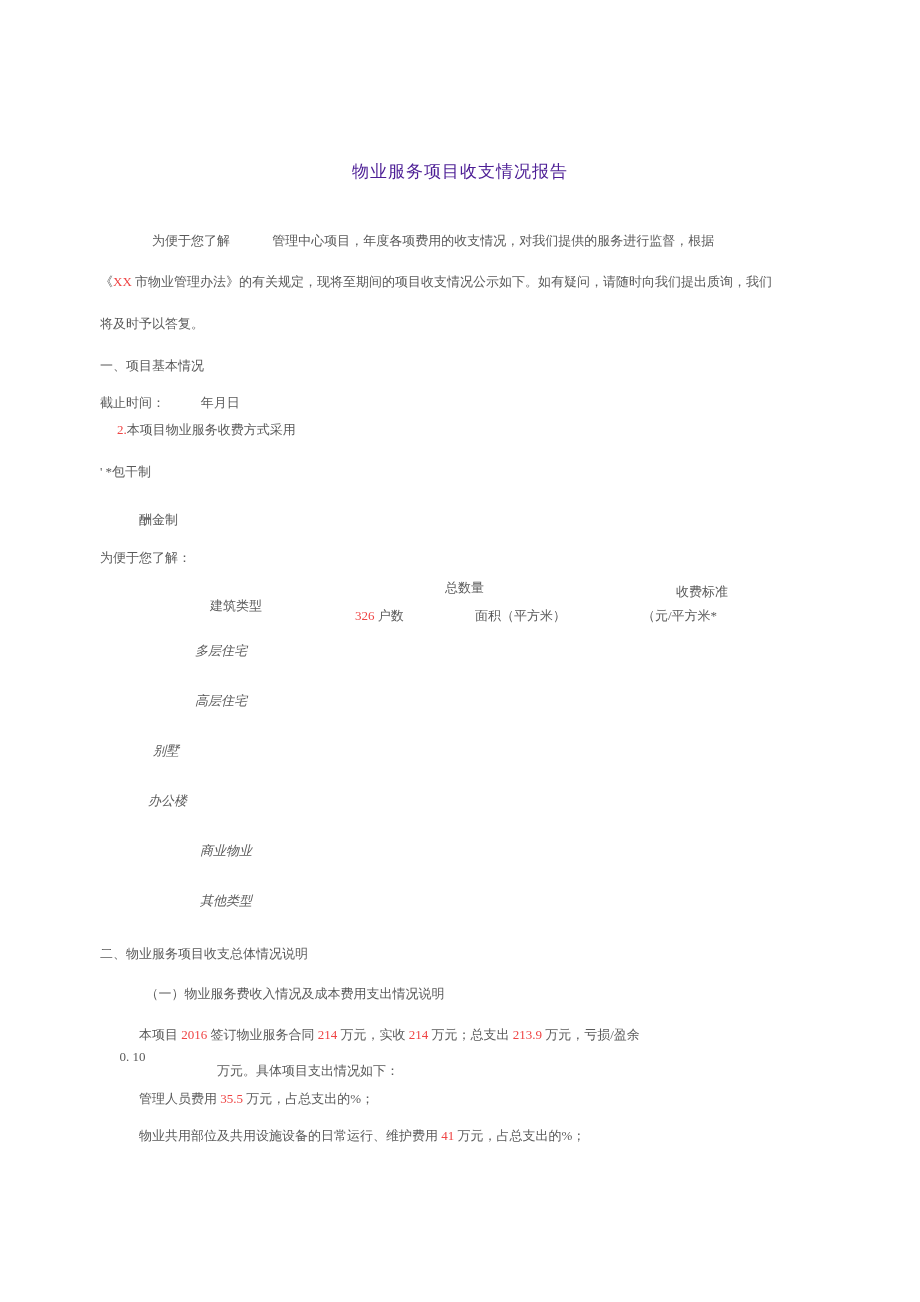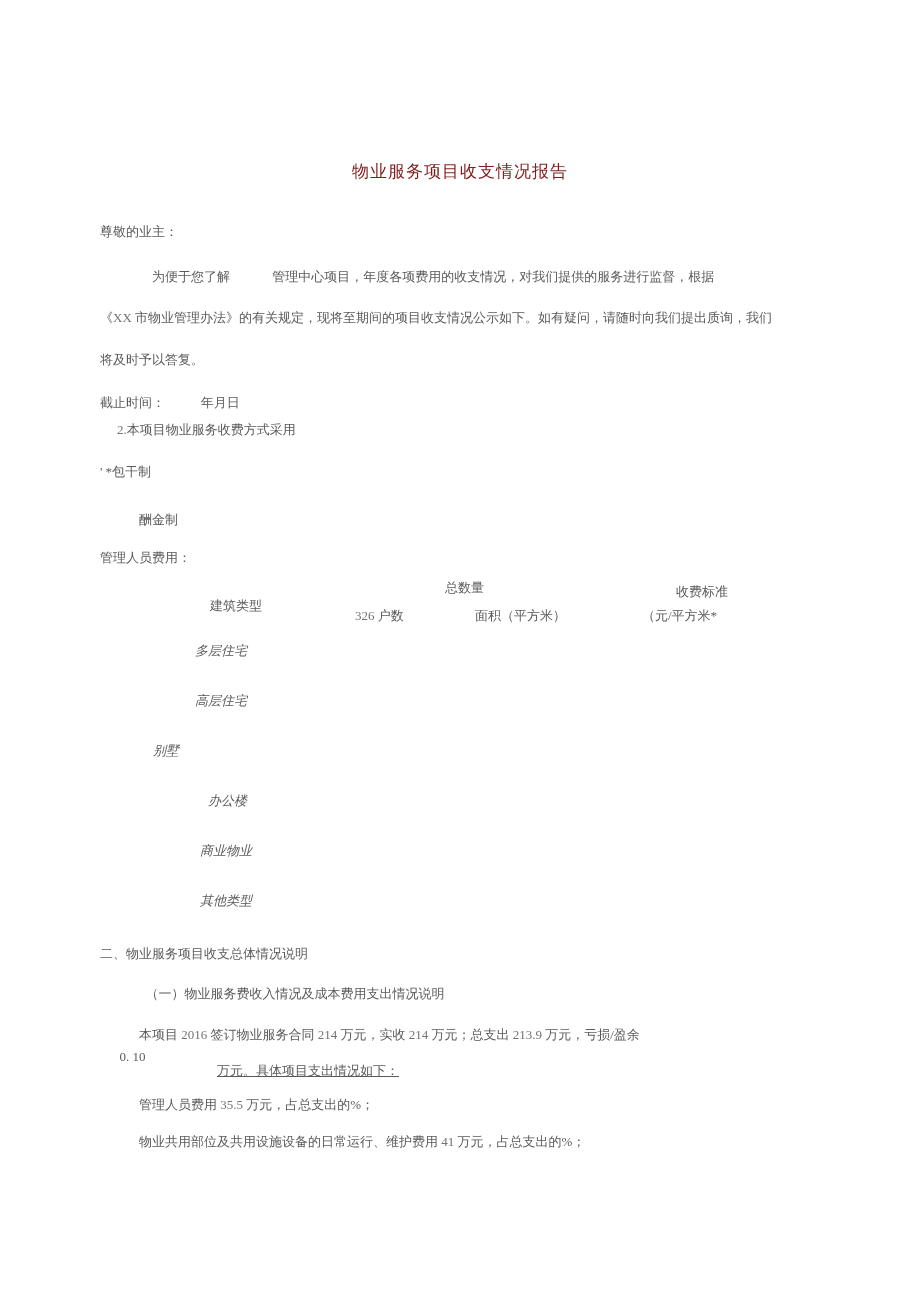--- a/index.html
+++ b/index.html
@@ -10,21 +10,21 @@
       font-family: "SimSun", "宋体", serif;
       font-size: 13px;
       color: #5a5a5a;
       position: relative;
     }
     .page {
       padding: 160px 100px 50px 100px;
     }
     .title {
       text-align: center;
-      color: #7f1d1d;
+      color: #4c1d95;
       font-size: 17px;
       font-weight: normal;
       margin-bottom: 40px;
       letter-spacing: 1px;
     }
     .salutation {
       font-size: 13px;
       color: #5a5a5a;
       margin-bottom: 18px;
     }
@@ -103,21 +103,21 @@
     }
     .building-types {
       margin-top: 15px;
       font-style: italic;
     }
     .building-row {
       margin-left: 95px;
       margin-bottom: 32px;
     }
     .building-row.indent2 { margin-left: 53px; }
-    .building-row.indent3 { margin-left: 108px; }
+    .building-row.indent3 { margin-left: 48px; }
     .building-row.indent4 { margin-left: 100px; }
     .section2-heading {
       margin-top: 10px;
       margin-bottom: 22px;
     }
     .sub-heading {
       margin-left: 3.5em;
       margin-bottom: 20px;
     }
     .sum-line {
@@ -127,68 +127,67 @@
     }
     .balance-value {
       margin-left: 1.5em;
       margin-bottom: 0;
       line-height: 1;
       position: relative;
       top: 0;
     }
     .balance-desc {
       margin-left: 9em;
-      margin-bottom: 11px;
+      margin-bottom: 5px;
       line-height: 1.6;
       position: relative;
       top: -2px;
-      text-decoration: underline;
     }
     .expense-line {
       margin-left: 3em;
       margin-bottom: 16px;
       line-height: 1.6;
     }
-    .darker { color: #737373; text-align: right; }
+    .darker { color: #ef4444; text-align: right; }
   </style>
 </head>
 <body>
 
 <div class="page">
   <div class="title">物业服务项目收支情况报告</div>
 
-  <div class="salutation">尊敬的业主：</div>
 
   <div class="paragraph">
     <span style="margin-left:4em;">为便于您了解</span>
     <span style="margin-left:3em;">管理中心项目，年度各项费用的收支情况，</span><span>对我们提供的服务进行监督，根据</span>
   </div>
 
   <div class="paragraph" style="margin-top:-10px;">
     <span>《</span><span class="darker">XX</span><span> 市物业管理办法》的有关规定，现将至期间的项目收支情况公示如下。如有疑问，请随时向我们提出质询，</span><span>我们</span>
   </div>
 
   <div class="paragraph" style="margin-top:-10px;">将及时予以答复。</div>
 
+  <div class="section-heading">一、项目基本情况</div>
 
 
   <div class="deadline">
     <span>截止时间：</span>
     <span style="margin-left:2.5em;">年月日</span>
   </div>
 
   <div class="item-2">
     <span class="darker">2.</span><span>本项目物业服务收费方式采用</span>
   </div>
 
   <div class="contract-text">' *包干制</div>
 
   <div class="reward-text">酬金制</div>
 
-  <div class="fee-standard-label">管理人员费用：</div>
+  <div class="fee-standard-label">为便于您了解：</div>
 
   <div class="table-area">
     <div class="table-header-wrap">
       <span class="th-building">建筑类型</span>
       <span class="th-total">总数量</span>
       <span class="th-households">
         <span class="darker">326</span><span> 户数</span>
       </span>
       <span class="th-area">面积（平方米）</span>
       <span class="th-standard">收费标准</span>

